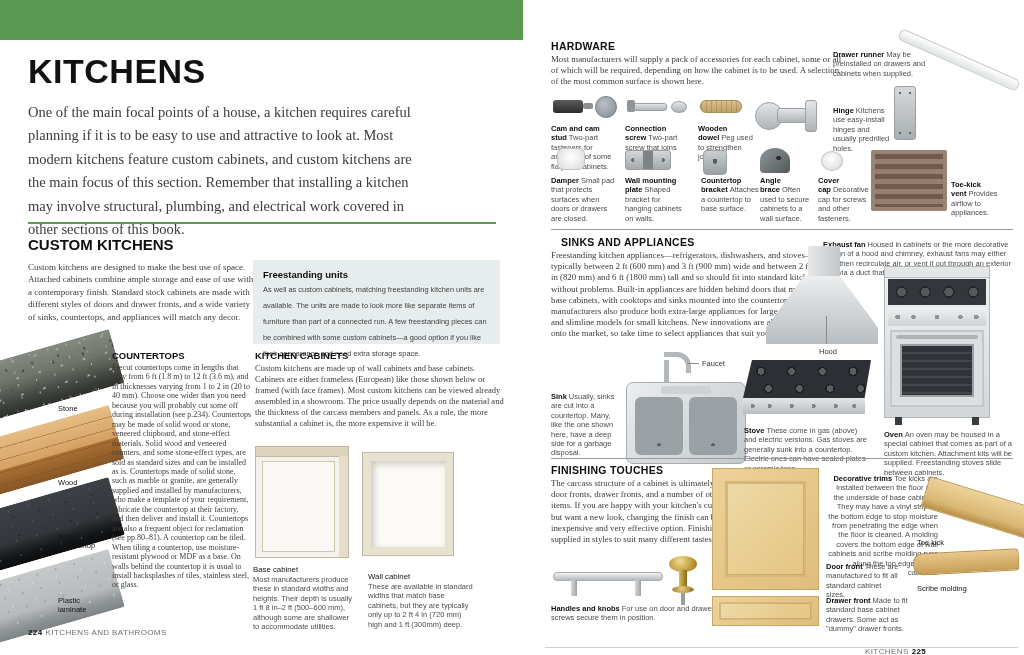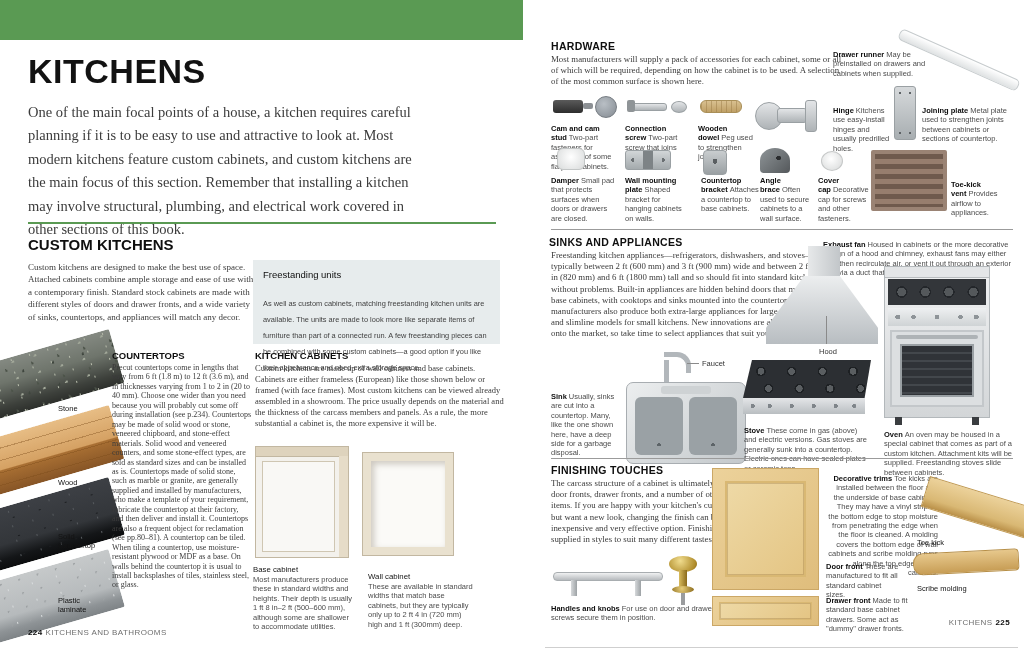--- a/index.html
+++ b/index.html
@@ -60,21 +60,21 @@
 
   <div class="abs serif" style="left:28px;top:101px;width:396px;font-size:14.5px;line-height:1.62">One of the main focal points of a house, a kitchen requires careful planning if it is to be easy to use and attractive to look at. Most modern kitchens feature custom cabinets, and custom kitchens are the main focus of this section. Remember that installing a kitchen may involve structural, plumbing, and electrical work covered in other sections of this book.</div>
 
   <div class="abs" style="left:28px;top:222px;width:468px;height:2px;background:#5a9a53"></div>
 
   <div class="abs" style="left:28px;top:236px;font-size:15px;font-weight:800;color:#0f0f0f">CUSTOM KITCHENS</div>
 
   <div class="abs serif" style="left:28px;top:261px;width:228px;font-size:9px;line-height:12.4px">Custom kitchens are designed to make the best use of space. Attached cabinets combine ample storage and ease of use with a contemporary finish. Standard stock cabinets are made with different styles of doors and drawer fronts, and a wide variety of sinks, countertops, and appliances will match any decor.</div>
 
   <div class="abs fs-box" style="left:253px;top:260px;width:247px;height:84px">
-    <div style="font-size:9.5px;font-weight:normal;color:#0f0f0f;margin-bottom:16px">Freestanding units</div>
+    <div style="font-size:9.5px;font-weight:bold;color:#0f0f0f;margin-bottom:2px">Freestanding units</div>
     <div style="font-size:7.4px;line-height:16px;color:#3f3f3f">As well as custom cabinets, matching freestanding kitchen units are available. The units are made to look more like separate items of furniture than part of a connected run. A few freestanding pieces can be combined with some custom cabinets—a good option if you like their appearance and need extra storage space.</div>
   </div>
 
   <div class="abs slab slab-stone" style="left:-55px;top:352px;width:175px;height:56px"></div>
   <div class="abs slab slab-wood" style="left:-55px;top:428px;width:175px;height:56px"></div>
   <div class="abs slab slab-solid" style="left:-55px;top:500px;width:175px;height:60px"></div>
   <div class="abs slab slab-plastic" style="left:-55px;top:572px;width:175px;height:60px"></div>
 
   <div class="abs lbl" style="left:58px;top:404px">Stone</div>
   <div class="abs lbl" style="left:58px;top:478px">Wood</div>
@@ -142,56 +142,53 @@
   </div>
   <div class="abs cap" style="left:153px;top:124px;width:60px">
     <b>Wooden dowel</b><span>Peg used to strengthen joints.</span>
   </div>
   <div class="abs cap" style="left:288px;top:50px;width:94px">
     <b>Drawer runner</b><span>May be preinstalled on drawers and cabinets when supplied.</span>
   </div>
   <div class="abs cap" style="left:288px;top:106px;width:58px">
     <b>Hinge</b><span>Kitchens use easy-install hinges and usually predrilled holes.</span>
   </div>
-  <div class="abs cap" style="left:377px;top:106px;width:92px">
-    <b>Joining plate</b><span>Metal plate used to strengthen joints between cabinets or sections of countertop.</span>
-  </div>
 
   <div class="abs" style="left:12px;top:148px;width:26px;height:20px;border-radius:6px;background:radial-gradient(circle at 50% 40%,#ffffff,#d9dbdb);border:1px solid #c3c6c6"></div>
   <div class="abs metal" style="left:80px;top:150px;width:44px;height:18px;border-radius:3px;
               background-image:radial-gradient(circle 3px at 15% 50%,#6a6f72 60%,transparent 61%),radial-gradient(circle 3px at 85% 50%,#6a6f72 60%,transparent 61%),linear-gradient(90deg,transparent 38%,#7d8386 38%,#7d8386 62%,transparent 62%),linear-gradient(#d2d6d8,#a4aaad)"></div>
   <div class="abs" style="left:156px;top:150px;width:28px;height:23px">
     <div class="abs metal" style="left:2px;top:0;width:22px;height:23px;border-radius:4px;background-image:radial-gradient(circle 4px at 50% 45%,#595e61 60%,transparent 61%),linear-gradient(#c9cdcf,#9aa0a3)"></div>
   </div>
   <div class="abs" style="left:215px;top:148px;width:30px;height:25px;border-radius:50% 50% 4px 4px;background:radial-gradient(circle 4px at 62% 40%,#2a2c2e 60%,transparent 61%),linear-gradient(135deg,#8f9598,#54585b)"></div>
   <div class="abs" style="left:276px;top:151px;width:20px;height:18px;border-radius:50%;background:radial-gradient(circle at 45% 38%,#ffffff,#d6d8d8);border:1px solid #c6c8c8"></div>
   <div class="abs vent" style="left:326px;top:150px;width:76px;height:61px"></div>
 
   <div class="abs cap" style="left:80px;top:176px;width:62px">
     <b>Wall mounting plate</b><span>Shaped bracket for hanging cabinets on walls.</span>
   </div>
   <div class="abs cap" style="left:6px;top:176px;width:64px">
     <b>Damper</b><span>Small pad that protects surfaces when doors or drawers are closed.</span>
   </div>
   <div class="abs cap" style="left:156px;top:176px;width:58px">
-    <b>Countertop bracket</b><span>Attaches a countertop to base cabinets.</span>
+    <b>Countertop bracket</b><span>Attaches a countertop to base surface.</span>
   </div>
   <div class="abs cap" style="left:215px;top:176px;width:54px">
     <b>Angle brace</b><span>Often used to secure cabinets to a wall surface.</span>
   </div>
   <div class="abs cap" style="left:273px;top:176px;width:50px">
     <b>Cover cap</b><span>Decorative cap for screws and other fasteners.</span>
   </div>
   <div class="abs cap" style="left:406px;top:180px;width:60px">
     <b>Toe-kick vent</b><span>Provides airflow to appliances.</span>
   </div>
 
   <div class="abs rule" style="left:6px;top:229px;width:462px"></div>
 
-  <div class="abs sec-head" style="left:4px;top:236px">SINKS AND APPLIANCES</div>
+  <div class="abs sec-head" style="left:16px;top:236px">SINKS AND APPLIANCES</div>
   <div class="abs serif" style="left:6px;top:250px;width:274px;font-size:8.8px;line-height:11.2px">Freestanding kitchen appliances—refrigerators, dishwashers, and stoves—are typically between 2 ft (600 mm) and 3 ft (900 mm) wide and between 2 ft 8 in (820 mm) and 6 ft (1800 mm) tall and so should fit into standard kitchens without problems. Built-in appliances are hidden behind doors that match the base cabinets, with cooktops and sinks mounted into the countertop. Many manufacturers also produce both extra-large appliances for large families, and slimline models for small kitchens. New innovations are always coming onto the market, so take time to select appliances that suit your needs best.</div>
 
   <div class="abs cap" style="left:278px;top:240px;width:194px">
     <b>Exhaust fan</b><span>Housed in cabinets or the more decorative design of a hood and chimney, exhaust fans may either filter then recirculate air, or vent it out through an exterior wall via a duct that you will need to install.</span>
   </div>
 
   <div class="abs" style="left:263px;top:246px;width:32px;height:32px;background:linear-gradient(90deg,#e7e9ea,#c2c6c9)"></div>
   <div class="abs" style="left:221px;top:276px;width:112px;height:68px;background:linear-gradient(to bottom,#eceeef,#b8bdc1);
               clip-path:polygon(34% 0,66% 0,100% 76%,100% 100%,0 100%,0 76%)"></div>
   <div class="abs conn" style="left:281px;top:316px;width:1px;height:28px"></div>
@@ -295,18 +292,18 @@
   <div class="abs cap" style="left:281px;top:562px;width:74px">
     <b>Door front</b><span>These are manufactured to fit all standard cabinet sizes.</span>
   </div>
   <div class="abs tan" style="left:167px;top:596px;width:107px;height:30px">
     <div class="tan-inner" style="left:6px;top:5px;right:6px;bottom:5px;border-width:1px"></div>
   </div>
   <div class="abs cap" style="left:281px;top:596px;width:98px">
     <b>Drawer front</b><span>Made to fit standard base cabinet drawers. Some act as "dummy" drawer fronts.</span>
   </div>
 
-  <div class="abs folio" style="left:320px;top:618px;width:148px;text-align:right">
+  <div class="abs folio" style="left:320px;top:647px;width:148px;">
     <span>KITCHENS</span><b>225</b>
   </div>
 
   <div class="abs" style="left:0;top:647px;width:473px;height:1px;background:#cfcfcf"></div>
 </div>
 
 </body></html>

